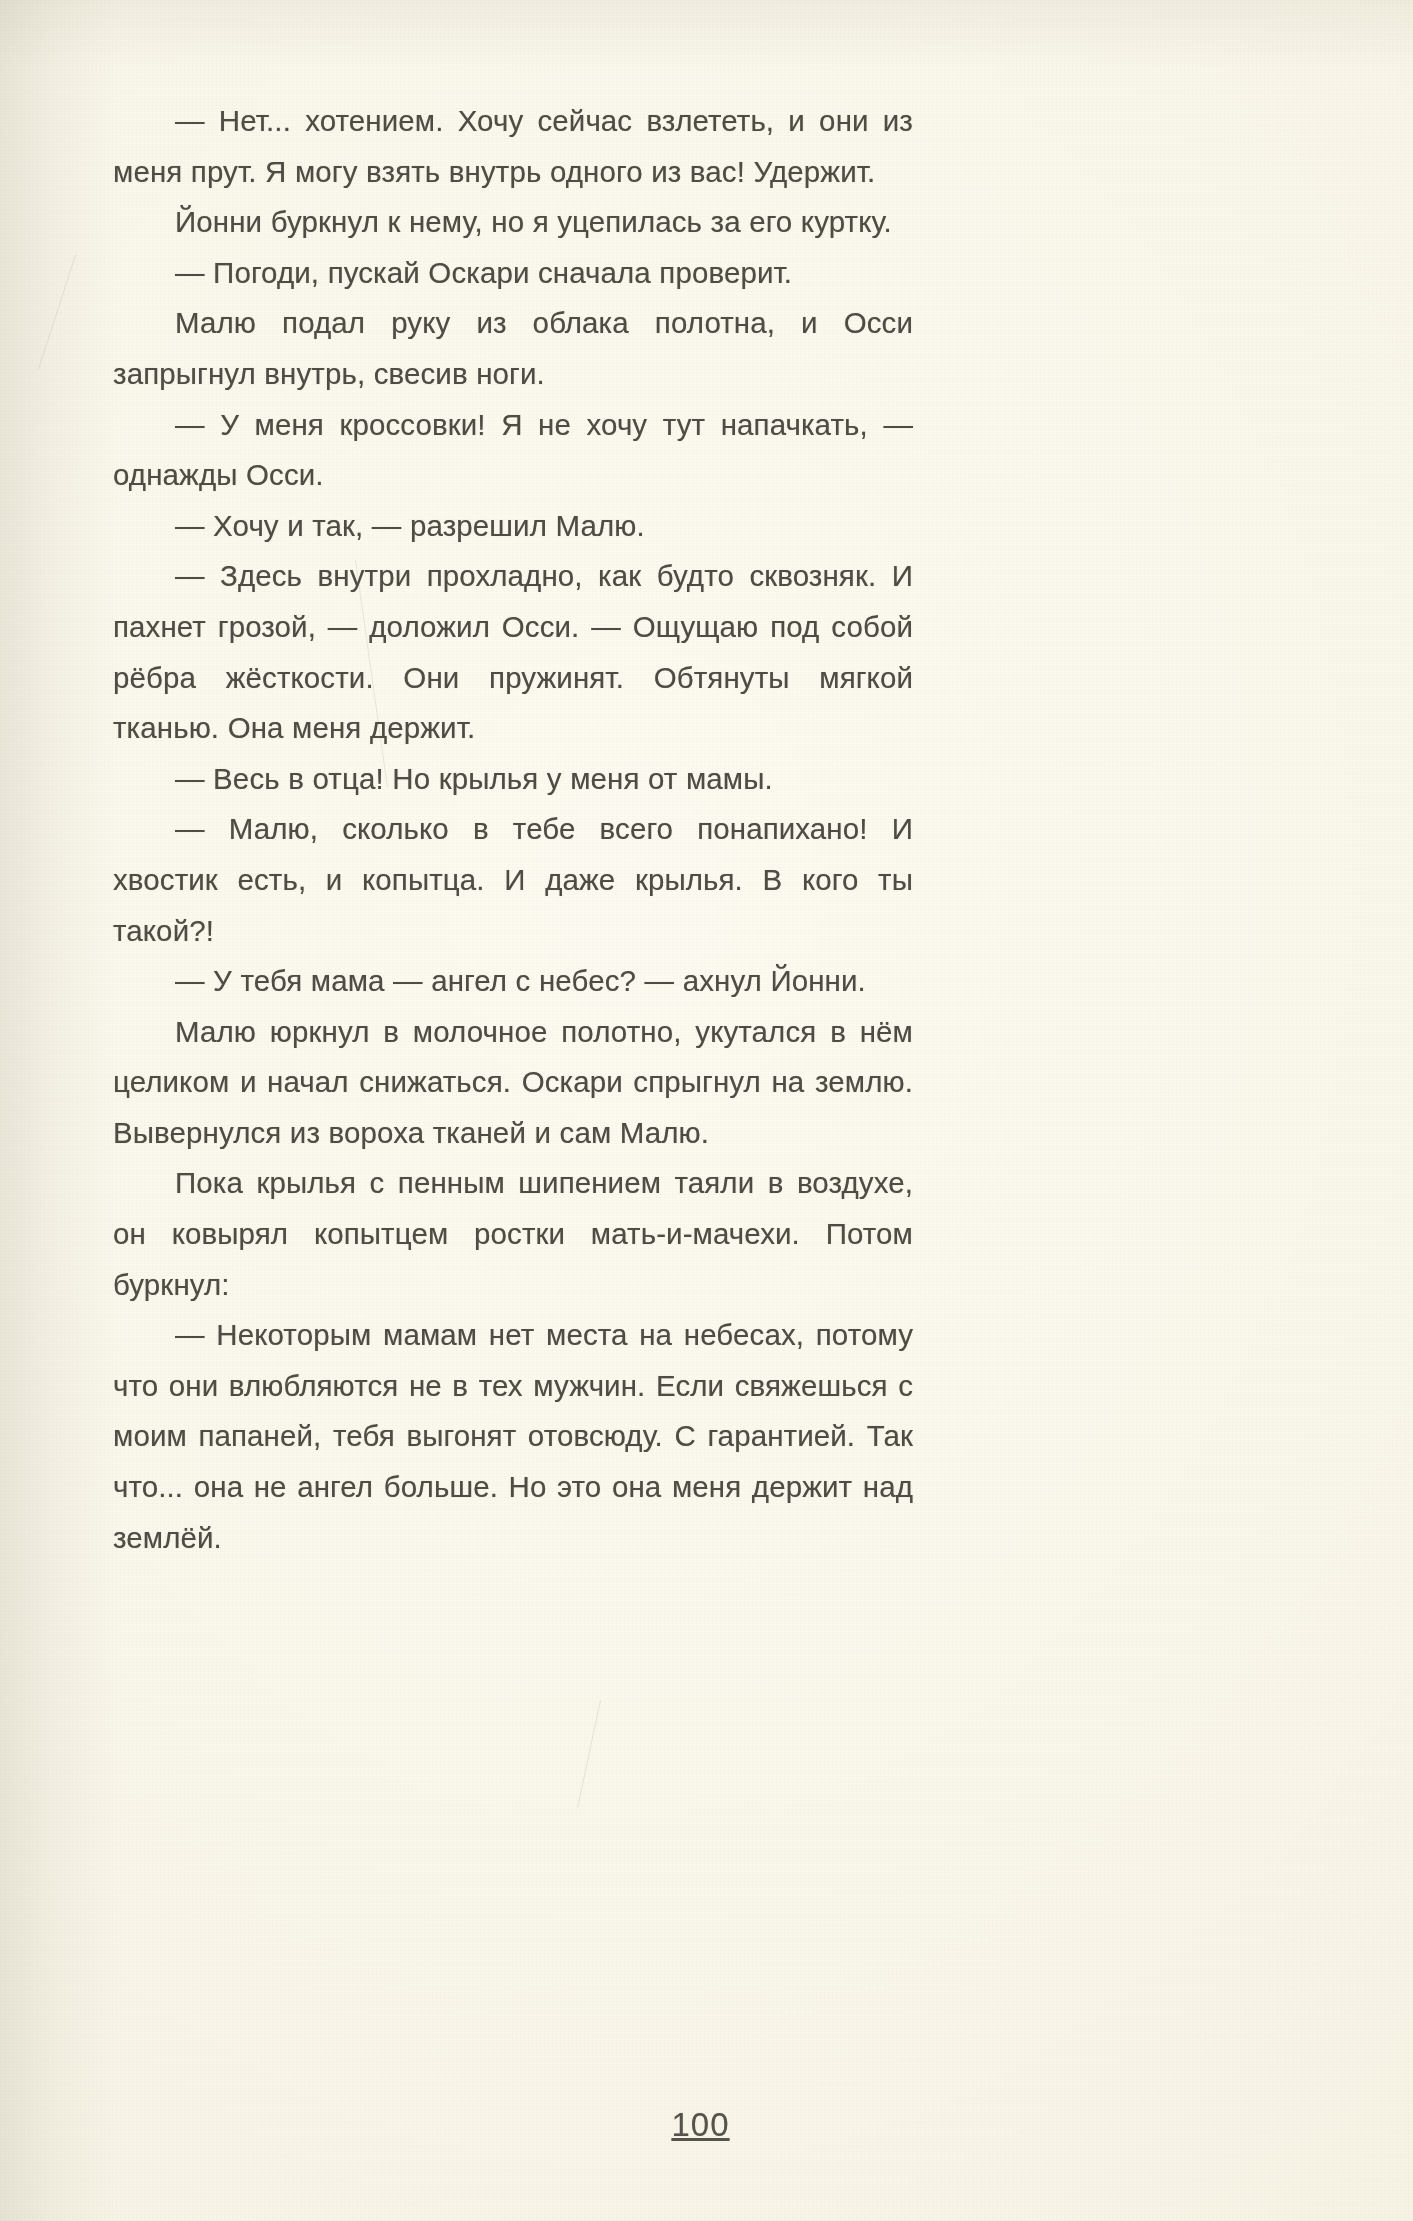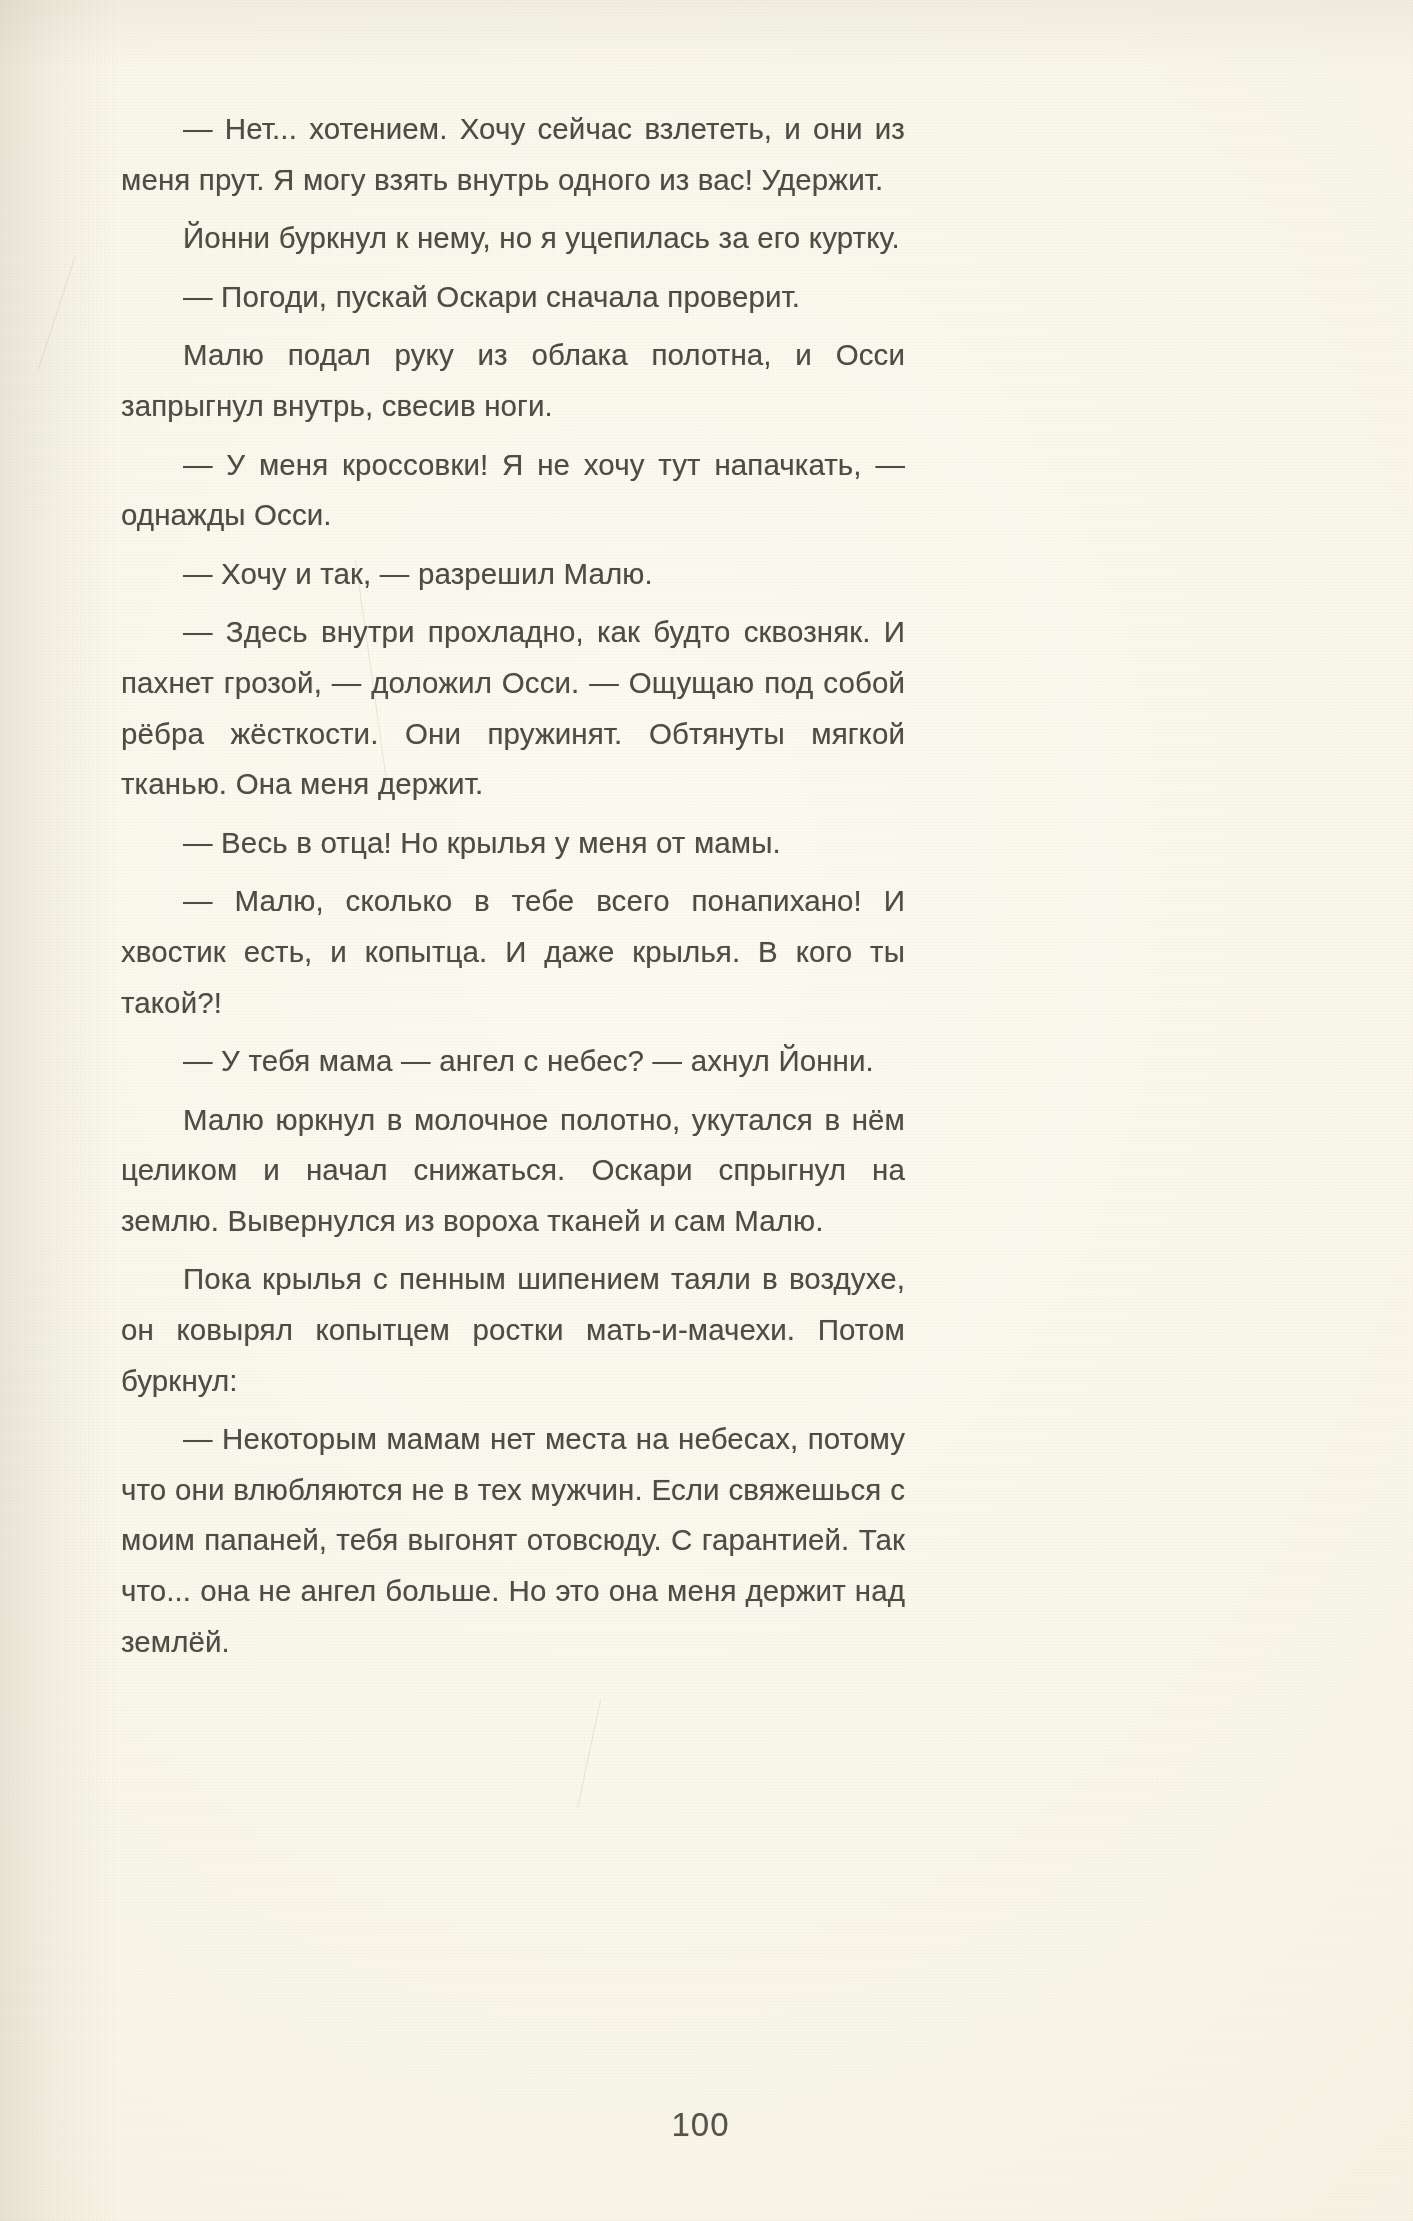--- a/index.html
+++ b/index.html
@@ -59,21 +59,21 @@
   }
 
   #text-block {
     position: absolute;
     left: 113px;
     top: 96px;
     width: 800px;
   }
 
   p.para {
-    margin: 8px;
+    margin: 0;
     font-size: 29.5px;
     line-height: 50.6px;
     color: #4e4c45;
     text-align: justify;
     text-justify: inter-word;
     letter-spacing: .1px;
     word-spacing: .2px;
     text-indent: 62px;
     -webkit-font-smoothing: antialiased;
   }
@@ -86,20 +86,21 @@
   #page-number {
     position: absolute;
     left: 0;
     right: 12px;
     top: 2106px;
     text-align: center;
     font-size: 33px;
     color: #55534c;
     letter-spacing: 1px;
     text-shadow: 0 0 .7px rgba(85,83,76,.4);
+    text-decoration: underline;
   }
 </style>
 </head>
 <body>
 
 <div id="page">
 
   <div id="grain"></div>
   <div id="gutter"></div>
   <div id="edge-top"></div>

